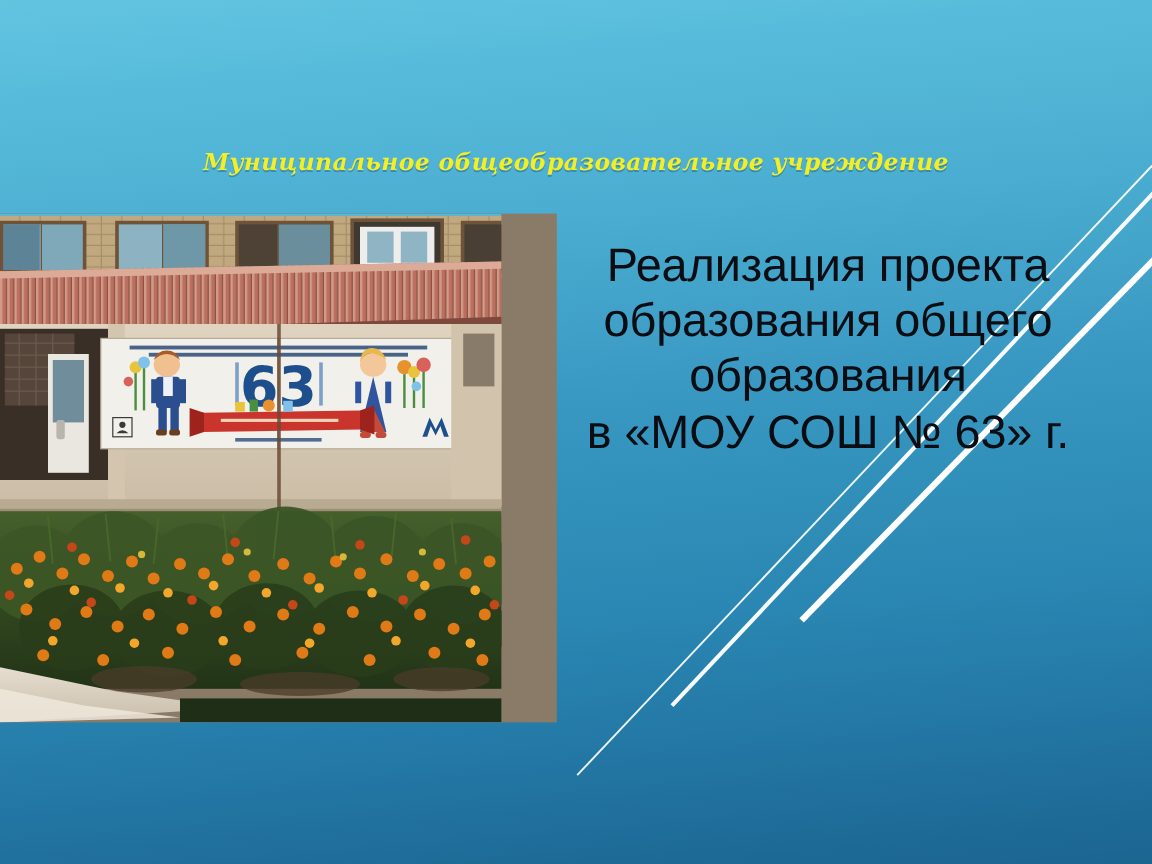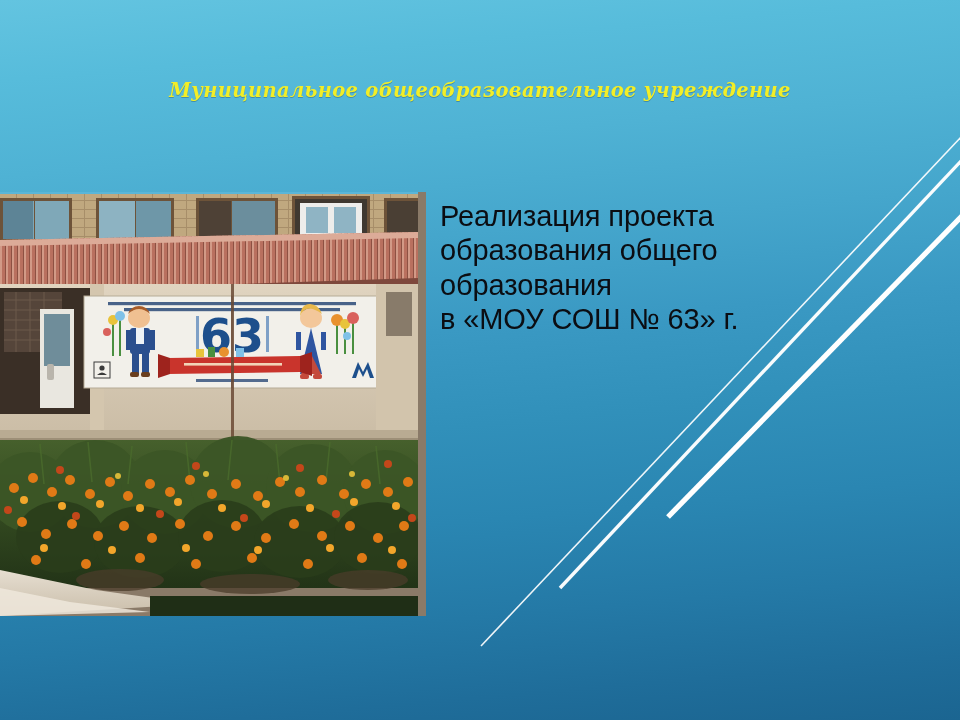--- a/index.html
+++ b/index.html
@@ -47,49 +47,51 @@
   #header .hline {
     display: block;
     font-family: "DejaVu Serif", serif;
     font-style: italic;
     font-weight: 700;
     font-size: 19.5px;
     letter-spacing: 0.3px;
     color: #f2ee28;
     text-shadow: 0 1px 0 rgba(40,90,120,.45);
     white-space: nowrap;
+    margin-top: 45px;
   }
 
   
   #photo {
     position: absolute;
     left: 0px;
-    top: 192px;
-    width: 426px;
+    top: 178px;
+    width: 464px;
     height: 424px;
     overflow: hidden;
     background: #8a7a68;
   }
   #photo svg { display: block; }
 
   
   #bodytext {
     position: absolute;
     left: 440px;
     top: 199px;
     width: 500px;
     line-height: 1.185;
   }
   #bodytext .bline {
     display: block;
     font-family: "Liberation Sans", sans-serif;
-    font-size: 29px;
+    font-size: 39px;
     color: #0b0d12;
     white-space: nowrap;
     letter-spacing: -0.1px;
+    text-align: center;
   }
 </style>
 </head>
 <body>
 
 <div id="slide">
 
   <svg id="ribbons" viewBox="0 0 960 720" width="960" height="720" xmlns="http://www.w3.org/2000/svg">
 
     <line x1="962" y1="136" x2="481" y2="646" stroke="#ffffff" stroke-width="1.6" stroke-opacity="0.92"></line>

